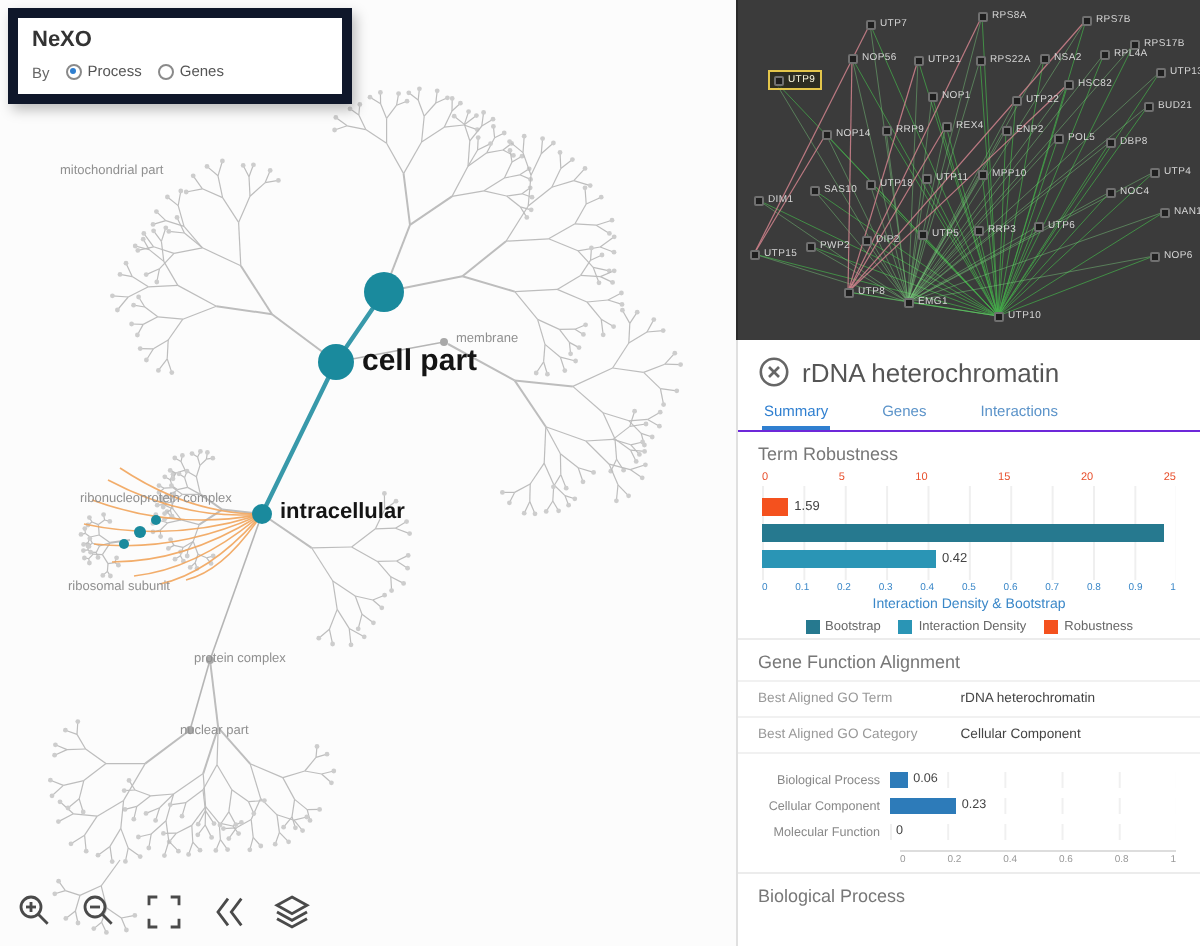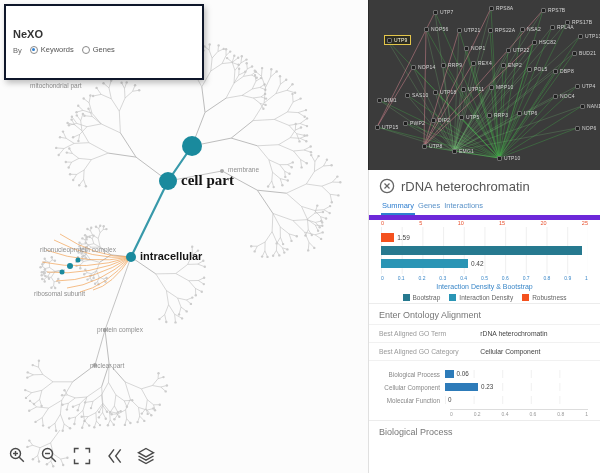--- a/index.html
+++ b/index.html
@@ -6,22 +6,22 @@
   html,body{width:600px;height:473px;overflow:hidden}
   body{position:relative;font-family:"Liberation Sans",sans-serif;background:#fff}
 
   
   .left{position:absolute;left:0;top:0;width:368px;height:473px;background:#fcfcfc;overflow:hidden}
   #treeHost{position:absolute;inset:0}
   #leftLabels{position:absolute;inset:0}
   .biglabel{position:absolute;white-space:nowrap;color:#141414;font-weight:600}
   .small-label{position:absolute;white-space:nowrap;color:#8f8f8f;font-size:6.5px}
 
-  .search-card{position:absolute;left:4px;top:4px;width:200px;background:#fff;border:2px solid #0f172a;
-    box-shadow:2px 3px 6px rgba(0,0,0,.25);padding:22px 7px;z-index:9}
+  .search-card{position:absolute;left:4px;top:4px;width:172px;background:#fff;border:5px solid #0f172a;
+    box-shadow:2px 3px 6px rgba(0,0,0,.25);padding:5px 7px;z-index:9}
   .sc-title{font-size:11px;font-weight:700;color:#333}
   .sc-row{display:flex;align-items:center;gap:4px;margin-top:3px}
   .sc-row input{flex:1;min-width:0;border:1px solid #ccc;font-size:7px;padding:2px 3px;color:#333;font-family:inherit}
   .sc-icon{display:inline-flex;cursor:pointer}
   .sc-by{display:flex;align-items:center;margin-top:5px;font-size:7.5px;color:#666}
   .radio{display:inline-flex;align-items:center;gap:3px;margin-left:8px;color:#555;cursor:pointer}
   .rdot{width:8px;height:8px;border:1px solid #8a8a8a;border-radius:50%;position:relative;background:#fff}
   .radio.sel .rdot::after{content:"";position:absolute;inset:1.5px;border-radius:50%;background:#2f7fd0}
 
   .toolbar{position:absolute;left:8px;bottom:7px;display:flex;gap:12px;align-items:center;z-index:9}
@@ -32,21 +32,21 @@
   .net-node{position:absolute;display:flex;align-items:center;gap:2px;transform:translateY(-50%);cursor:pointer}
   .net-dot{width:5px;height:5px;background:#1f1f1f;border:1px solid #707070;border-radius:1px;flex:none}
   .net-label{font-size:5px;color:#d6d6d6;letter-spacing:.2px;white-space:nowrap}
   .net-node.hl{outline:1px solid #e4c64b;background:rgba(35,35,15,.55);padding:1px 2px}
   .net-node.hl .net-label{color:#fffbe0}
 
   
   .details{position:absolute;left:368px;top:170px;width:232px;height:303px;background:#fff;border-left:1px solid #e0e0e0;overflow:hidden}
   .d-header{display:flex;align-items:center;gap:6px;padding:8px 10px 5px}
   .d-title{font-size:13px;color:#555}
-  .tabs{display:flex;gap:2px;padding:0 12px;border-bottom:5px solid #6d28d9}
+  .tabs{display:flex;gap:25px;padding:0 12px;border-bottom:1px solid #6d28d9}
   .tab{font-size:7.5px;color:#5b93c9;padding:2px 1px 3px;cursor:pointer}
   .tab.active{color:#2f7fd0;border-bottom:2px solid #2f7fd0}
   .sec{font-size:9px;color:#777;padding:6px 10px 4px}
   .bb{border-bottom:1px solid #ececec}
   .bt{border-top:1px solid #ececec}
   .chart{padding:0 12px}
   .ticks{display:flex;justify-content:space-between}
   .ticks.top{color:#e8502d;font-size:5.5px}
   .ticks.bottom{color:#3a87c8;font-size:5px}
   .chart-body{background-image:linear-gradient(to right,#efefef 1px,transparent 1px);background-size:10% 100%;padding:2px 0;margin:1px 0}
@@ -912,37 +912,37 @@
         <path d="M192,146 L168,181 L131,257" stroke="#2d93a5" fill="none" stroke-width="2.2" opacity="0.95"></path>
         <circle cx="70" cy="266" r="3" fill="#1a8a9d"></circle>
         <circle cx="62" cy="272" r="2.5" fill="#1a8a9d"></circle>
         <circle cx="78" cy="260" r="2.5" fill="#1a8a9d"></circle>
         <circle cx="192" cy="146" r="10" fill="#1a8a9d"></circle>
         <circle cx="168" cy="181" r="9" fill="#1a8a9d"></circle>
         <circle cx="131" cy="257" r="5" fill="#1a8a9d"></circle>
       </svg>
     </div>
   <div id="leftLabels">
-      <div class="biglabel" style="left: 181px; top: 171.7px; font-size: 15px; font-family: Liberation Serif, serif;">cell part</div>
+      <div class="biglabel" style="left: 181px; top: 171.7px; font-size: 15px;">cell part</div>
       <div class="biglabel" style="left: 140px; top: 250.18px; font-size: 11px;">intracellular</div>
       <div class="small-label" style="left: 30px; top: 82px;">mitochondrial part</div>
       <div class="small-label" style="left: 228px; top: 166px;">membrane</div>
       <div class="small-label" style="left: 97px; top: 326px;">protein complex</div>
       <div class="small-label" style="left: 90px; top: 362px;">nuclear part</div>
       <div class="small-label" style="left: 40px; top: 246px;">ribonucleoprotein complex</div>
       <div class="small-label" style="left: 34px; top: 290px;">ribosomal subunit</div>
     </div>
 
   <div class="search-card">
     <div class="sc-title">NeXO</div>
     <div class="sc-by">
       <span>By</span>
       <span id="radioHost"><span class="radio sel">
             <span class="rdot"></span>
-            <span>Keywords</span>
+            <span>Process</span>
           </span><span class="radio">
             <span class="rdot"></span>
             <span>Genes</span>
           </span></span>
     </div>
   </div>
 
   <div class="toolbar" id="toolbar">
       <span class="tool-btn">
         <svg width="20" height="20" viewBox="0 0 24 24" fill="none" stroke="#4a4a4a" stroke-width="1.7">
@@ -1234,20 +1234,21 @@
     <span class="d-title">rDNA heterochromatin</span>
   </div>
 
   <div class="tabs" id="tabsHost">
       <span class="tab active">Summary</span>
       <span class="tab">Genes</span>
       <span class="tab">Interactions</span>
     </div>
 
 
+  <div class="sec">Term Robustness</div>
 
   <div class="chart">
     <div class="ticks top" id="topTicks">
         <span>0</span>
         <span>5</span>
         <span>10</span>
         <span>15</span>
         <span>20</span>
         <span>25</span>
       </div>
@@ -1287,21 +1288,21 @@
           <i style="background: rgb(42, 149, 181);"></i>
           <span>Interaction Density</span>
         </span>
         <span class="leg">
           <i style="background: rgb(244, 81, 30);"></i>
           <span>Robustness</span>
         </span>
       </div>
   </div>
 
-  <div class="sec bt">Enter Ontology Alignment</div>
+  <div class="sec bt">Gene Function Alignment</div>
   <div id="goRows">
       <div class="go-row">
         <span class="go-label">Best Aligned GO Term</span>
         <span class="go-value">rDNA heterochromatin</span>
       </div>
       <div class="go-row">
         <span class="go-label">Best Aligned GO Category</span>
         <span class="go-value">Cellular Component</span>
       </div>
     </div>

